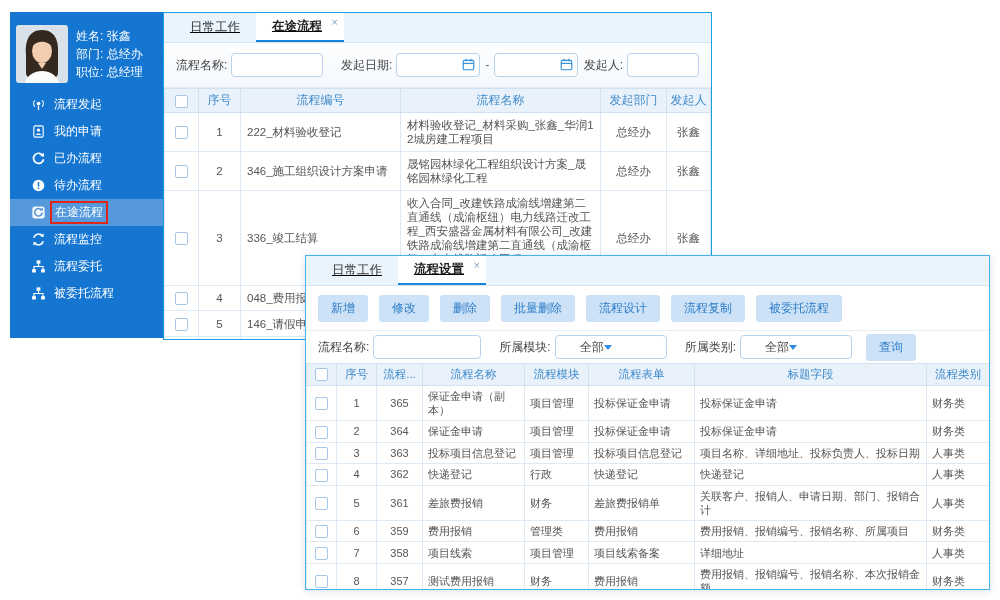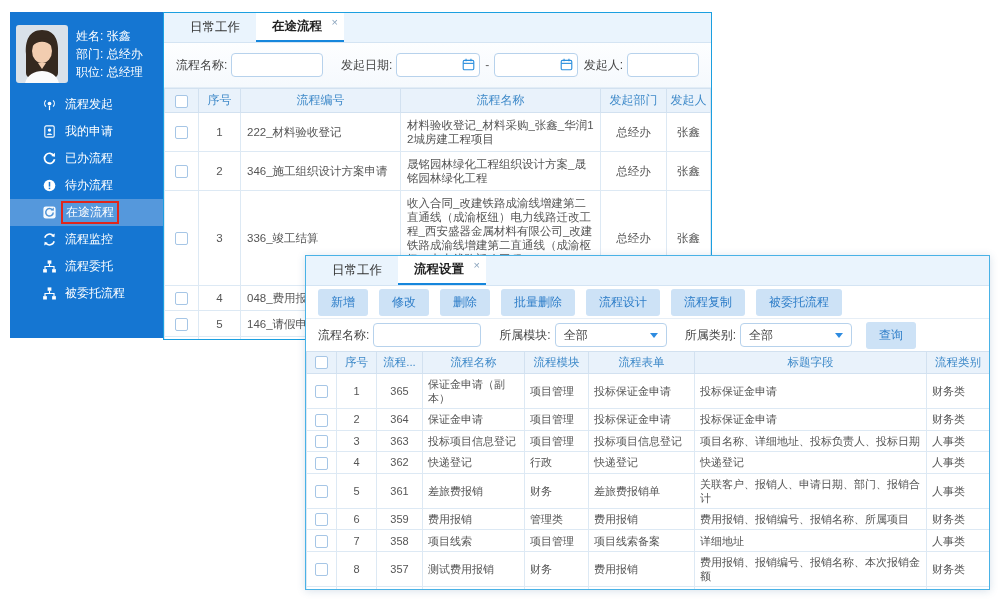--- a/index.html
+++ b/index.html
@@ -6,46 +6,46 @@
   html,body { width:1000px; height:600px; background:#fff; overflow:hidden;
     font-family:"Liberation Sans","DejaVu Sans",sans-serif; }
   .sidebar { position:absolute; left:10px; top:12px; width:153px; height:326px;
     background:#1576d2; color:#fff; }
   .profile { display:flex; padding:13px 6px 8px 6px; gap:8px; }
   .photo { width:52px; height:58px; border-radius:3px; overflow:hidden; flex:0 0 auto; }
   .pinfo { display:flex; flex-direction:column; justify-content:space-around; font-size:12px; padding:2px 0; white-space:nowrap; }
   .menu-header { display:flex; justify-content:space-between; align-items:center;
     height:27px; padding:0 12px; font-size:12.5px; font-weight:bold; }
   .gear { font-size:14px; color:#d7e8fa; cursor:pointer; line-height:1; }
-  .mi { height:27px; display:flex; align-items:center; gap:8px; padding-left:31px; font-size:12px; cursor:pointer; }
+  .mi { height:27px; display:flex; align-items:center; gap:8px; padding-left:20px; font-size:12px; cursor:pointer; }
   .mi .ic { width:16px; height:16px; display:flex; align-items:center; justify-content:center; flex:0 0 auto; }
   .mi.selected { background:#5598dc; }
   .redbox { border:2px solid #e0261b; padding:1px 3px; margin:-3px 0 -3px -4px; }
   .window { position:absolute; background:#fff; overflow:hidden; }
   .w1 { left:163px; top:12px; width:549px; height:328px; border:1px solid #1b9fe0; }
   .w2 { left:305px; top:255px; width:685px; height:335px; border:1px solid #49b2e6;
     box-shadow:0 1px 8px rgba(40,90,140,.18); }
   .tabbar { height:30px; background:#eaf4fd; border-bottom:1px solid #d4e4f3;
-    display:flex; align-items:stretch; padding-left:10px; }
+    display:flex; align-items:stretch; padding-left:10px;text-decoration:underline; }
   .tab { padding:0 16px; display:flex; align-items:center; font-size:12.5px; color:#333; cursor:pointer; position:relative; }
   .tab.active { background:#fff; font-weight:bold; color:#222; border-bottom:2px solid #1586dc; padding-right:22px; }
   .tab .close { position:absolute; top:3px; right:6px; font-size:11px; font-weight:normal; color:#8aa4bd; }
   .filterbar { display:flex; align-items:center; padding:0 12px; font-size:12px; color:#444;
     background:linear-gradient(#fdfeff,#f5f9fd); border-bottom:1px solid #e3edf6; }
   .w1 .filterbar { height:45px; }
   .w2 .filterbar { height:32px; background:#fff; border-bottom:none; }
   .lb { margin-right:4px; white-space:nowrap; }
   .txt { height:24px; border:1px solid #b7d2ec; border-radius:4px; background:#fff; outline:none; padding:0 6px; font-size:12px; }
   .datewrap { position:relative; }
   .datewrap .cal { position:absolute; right:5px; top:5px; cursor:pointer; }
   .sep { margin:0 5px; color:#666; }
   .select { height:24px; width:112px; border:1px solid #b7d2ec; border-radius:4px; background:#fff;
-    display:flex; align-items:center; justify-content:space-between; padding:0 8px; cursor:pointer; color:#444; }
+    display:flex; align-items:center; padding:0 24px; cursor:pointer; color:#444; }
   .caret { width:0; height:0; border-left:4px solid transparent; border-right:4px solid transparent; border-top:5px solid #2e8be0; }
-  .toolbar { height:33px; display:flex; align-items:center; gap:11px; padding:0 12px; border-bottom:1px solid #e6eef6; }
+  .toolbar { height:45px; display:flex; align-items:center; gap:11px; padding:0 12px; border-bottom:1px solid #e6eef6; }
   .btn { background:#cde2f6; color:#2d7dc8; border:none; border-radius:3px; padding:5px 13px; font-size:12px; cursor:pointer; white-space:nowrap; }
   table { border-collapse:collapse; table-layout:fixed; width:100%;padding-left:40px; }
   th { background:#e9f2fb; color:#3f8ac9; font-weight:normal; border:1px solid #d2e1f0; }
   td { border:1px solid #dde9f4; color:#555; word-break:break-all; }
   .w1 th { height:24px; font-size:12px; }
   .w1 td { font-size:11.5px; line-height:14px; padding:5px 6px; }
   .w2 th { height:22px; font-size:11.5px; }
   .w2 td { font-size:11px; line-height:14px; padding:3px 5px; }
   td.ctr, th { text-align:center; } td { vertical-align:middle; }
   .cb { appearance:none; -webkit-appearance:none; width:13px; height:13px; border:1px solid #a6c6e6;

